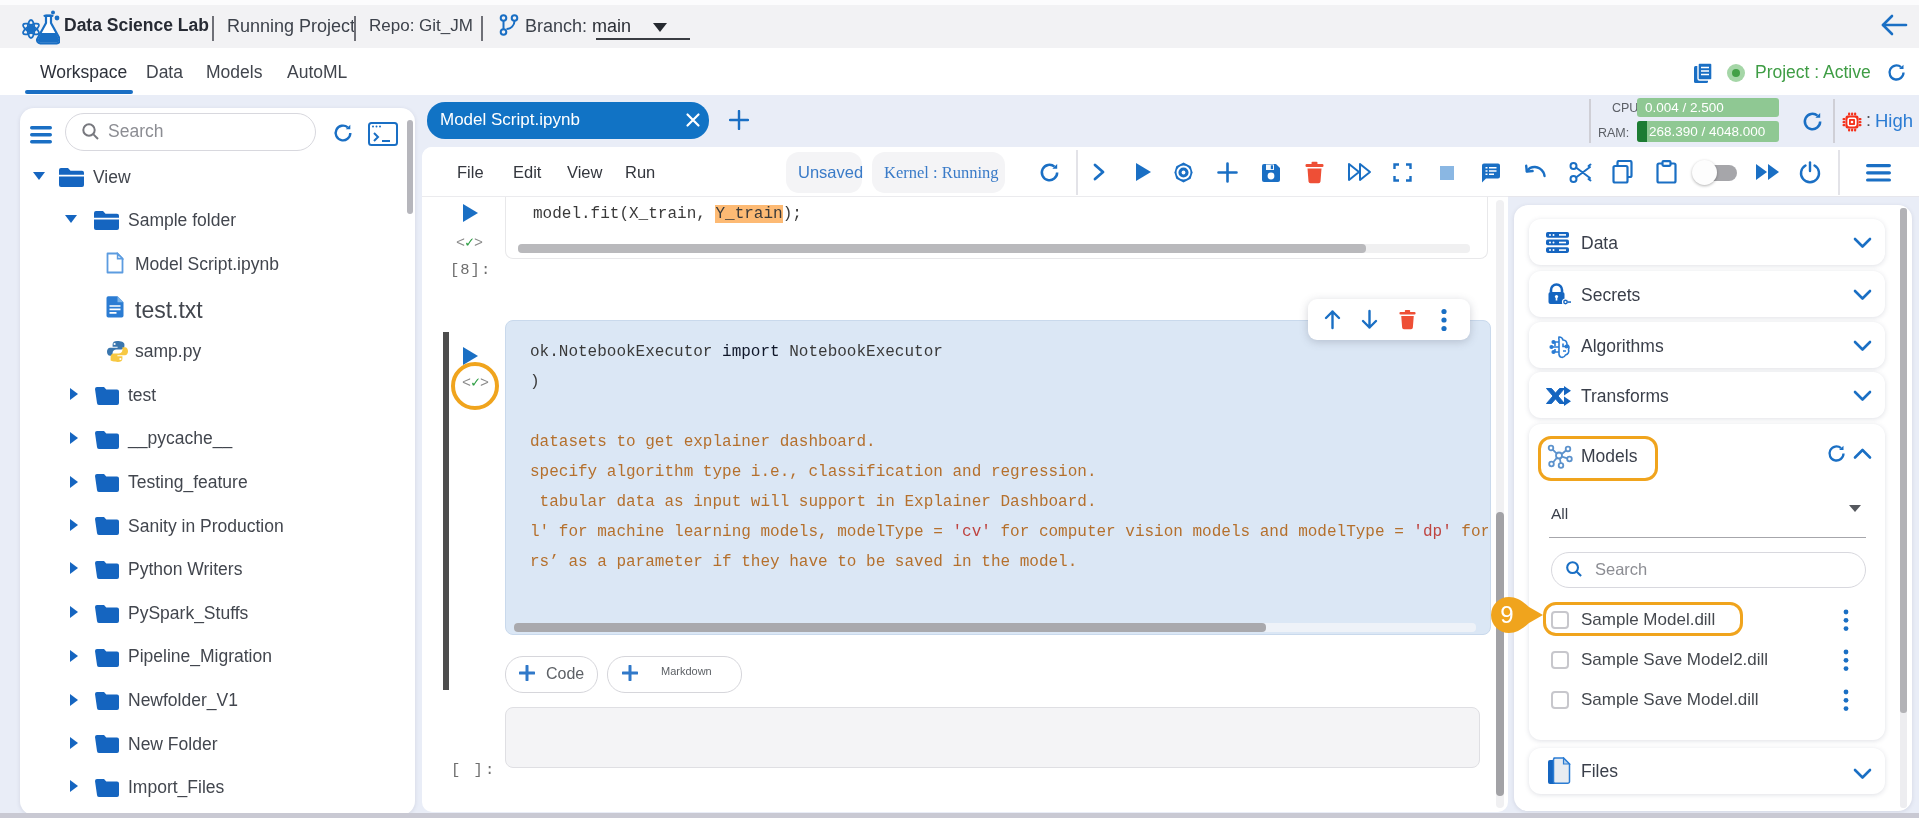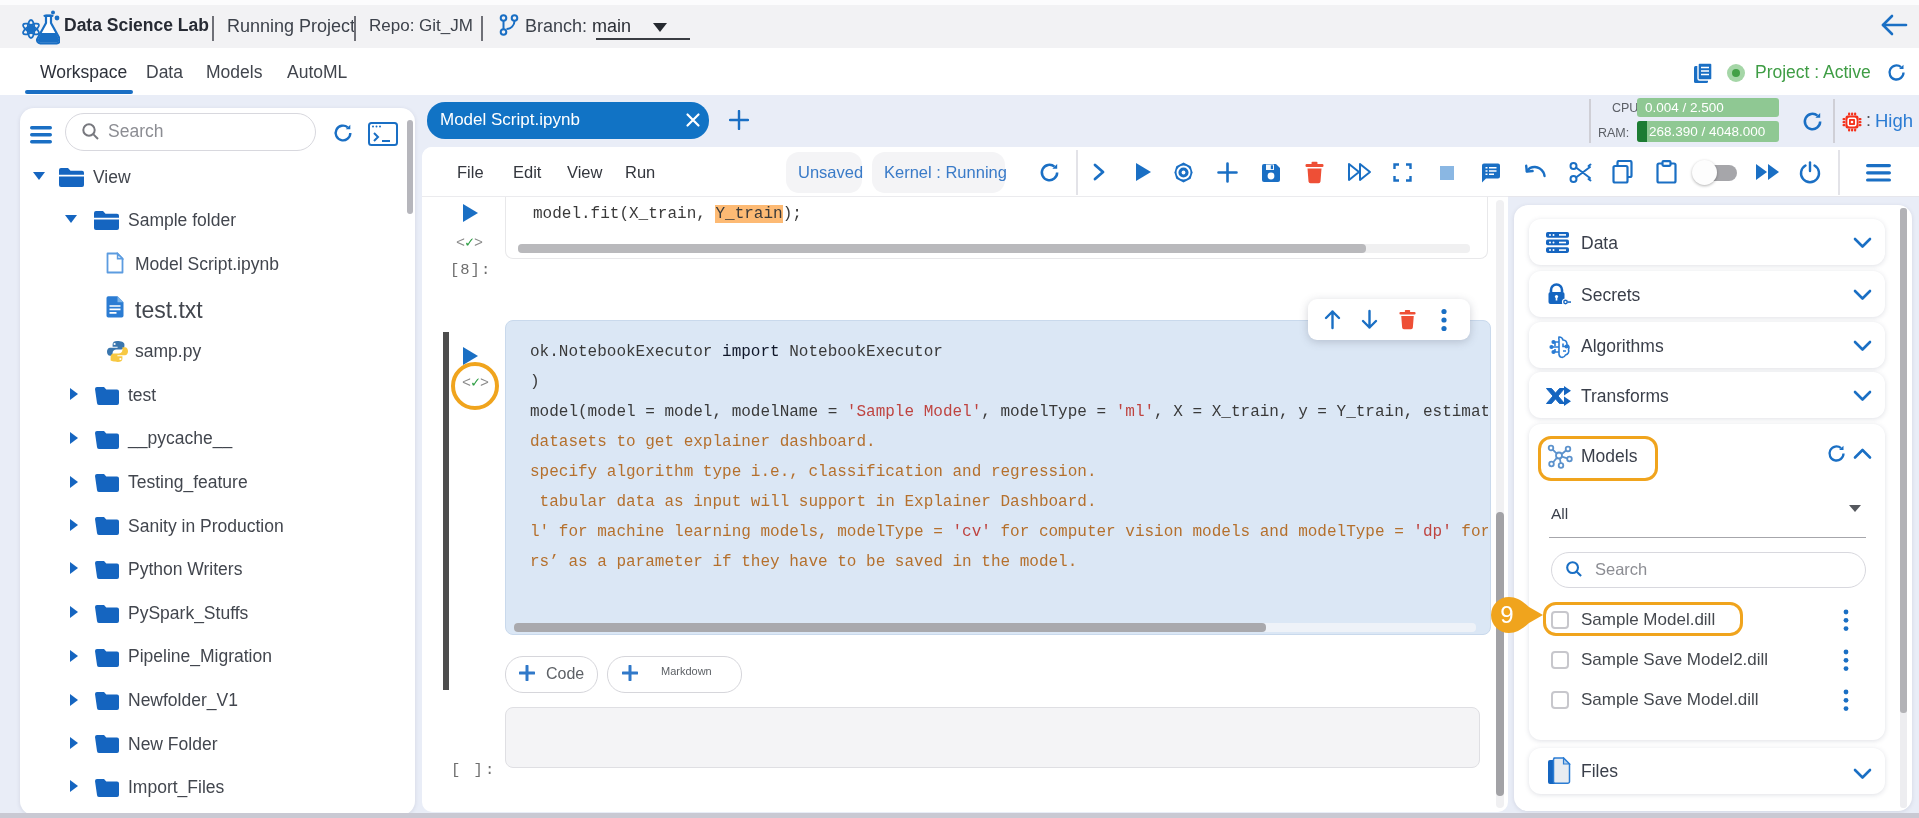--- a/index.html
+++ b/index.html
@@ -227,21 +227,21 @@
 
 <div class="abs" style="left:422px;top:195.5px;width:1086px;height:1.5px;background:#ebebee;"></div>
 <div class="abs" style="left:1508px;top:195.5px;width:411px;height:1.5px;background:#e6e6ec;"></div>
 <div class="abs" style="left:457px;top:163px;font-size:16.5px;color:#33363d;">File</div>
 <div class="abs" style="left:513px;top:163px;font-size:16.5px;color:#33363d;">Edit</div>
 <div class="abs" style="left:567px;top:163px;font-size:16.5px;color:#33363d;">View</div>
 <div class="abs" style="left:625px;top:163px;font-size:16.5px;color:#33363d;">Run</div>
 <div class="abs" style="left:786px;top:152px;width:76px;height:41px;background:#f4f4f6;border-radius:13px;"></div>
 <div class="abs" style="left:798px;top:163px;font-size:16.5px;color:#3a7bc8;">Unsaved</div>
 <div class="abs" style="left:872px;top:152px;width:133px;height:41px;background:#f4f4f6;border-radius:13px;"></div>
-<div class="abs" style="left:884px;top:163px;font-size:16.5px;color:#3a7bc8;">Kernel : Running</div>
+<div class="abs" style="left:884px;top:163px;font-size:16.5px;color:#3a7bc8;font-family:Liberation Serif, serif;">Kernel : Running</div>
 <svg class="abs" style="left:1038px;top:161px" width="23" height="23" viewBox="0 0 24 24" fill="none" stroke="#1a6fc4" stroke-width="2.6">
     <path d="M20 12 a8 8 0 1 1 -2.8 -6.1"></path>
     <path d="M20 3 L20 8 L15 8" fill="#1a6fc4" stroke="none"></path>
   </svg>
 <div class="abs" style="left:1076px;top:150px;width:1.5px;height:45px;background:#e3e3e8;"></div>
 <svg class="abs" style="left:1091px;top:163px" width="16" height="18" viewBox="0 0 16 18" fill="none" stroke="#1a6fc4" stroke-width="2.8" stroke-linecap="round" stroke-linejoin="round">
     <path d="M4 2 L12 9 L4 16"></path>
   </svg>
 <div class="abs" style="left:1136px;top:163px;width:0;height:0;border-top:9px solid transparent;border-bottom:9px solid transparent;border-left:15px solid #1a6fc4;"></div>
 <svg class="abs" style="left:1172px;top:161px" width="23" height="23" viewBox="0 0 24 24">
@@ -336,21 +336,20 @@
     <circle cx="3" cy="20.5" r="2.6"></circle>
   </svg>
 <div class="abs" style="left:505px;top:320px;width:984px;height:313px;background:#dbe7f5;border:1px solid #c9d9ec;border-radius:8px;"></div>
 <div class="abs" style="left:443px;top:332px;width:6px;height:358px;background:#4d4d4d;"></div>
 <div class="abs" style="left:463px;top:347px;width:0;height:0;border-top:9px solid transparent;border-bottom:9px solid transparent;border-left:15px solid #1a6fc4;"></div>
 <div class="abs" style="left:451px;top:362px;width:40px;height:40px;border:4.5px solid #f0a41d;border-radius:50%;background:#fff;"></div>
 <div class="abs mono" style="left:462px;top:373px;font-size:15px;color:#8a8a8a;">&lt;<span style="color:#2e9e44;font-weight:bold">✓</span>&gt;</div>
 <div class="abs" style="left:505px;top:320px;width:983px;height:300px;overflow:hidden;">
 <div class="abs mono" style="left:25px;top:23px;font-size:16px;white-space:pre;"><span style="color:#3a3a3a">ok.NotebookExecutor </span><span style="color:#0f172a">import</span><span style="color:#3a3a3a"> NotebookExecutor</span></div>
 <div class="abs mono" style="left:25px;top:53px;font-size:16px;white-space:pre;"><span style="color:#3a3a3a">)</span></div>
-<div class="abs mono" style="left:25px;top:83px;font-size:16px;white-space:pre;"><span style="color:#3a3a3a">model(model = model, modelName = </span><span style="color:#bf4440">'Sample Model'</span><span style="color:#3a3a3a">, modelType = </span><span style="color:#bf4440">'ml'</span><span style="color:#3a3a3a">, X = X_train, y = Y_train, estimat</span></div>
 <div class="abs mono" style="left:25px;top:113px;font-size:16px;white-space:pre;"><span style="color:#b5702d">datasets to get explainer dashboard.</span></div>
 <div class="abs mono" style="left:25px;top:143px;font-size:16px;white-space:pre;"><span style="color:#b5702d">specify algorithm type i.e., classification and regression.</span></div>
 <div class="abs mono" style="left:25px;top:173px;font-size:16px;white-space:pre;"><span style="color:#b5702d"> tabular data as input will support in Explainer Dashboard.</span></div>
 <div class="abs mono" style="left:25px;top:203px;font-size:16px;white-space:pre;"><span style="color:#b5702d">l' for machine learning models, modelType = </span><span style="color:#bf4440">'cv'</span><span style="color:#b5702d"> for computer vision models and modelType = </span><span style="color:#bf4440">'dp'</span><span style="color:#b5702d"> for</span></div>
 <div class="abs mono" style="left:25px;top:233px;font-size:16px;white-space:pre;"><span style="color:#b5702d">rs’ as a parameter if they have to be saved in the model.</span></div>
 </div>
 <div class="abs" style="left:514px;top:623px;width:962px;height:9px;background:#eef2f8;border-radius:4px;"></div>
 <div class="abs" style="left:514px;top:623px;width:752px;height:9px;background:#a9a9ad;border-radius:4px;"></div>
 <div class="abs" style="left:505px;top:656px;width:91px;height:35px;background:#fff;border:1.5px solid #d6d6db;border-radius:18px;"></div>
 <svg class="abs" style="left:519px;top:665px" width="16" height="16" viewBox="0 0 16 16" stroke="#3079c9" stroke-width="3" stroke-linecap="round">

